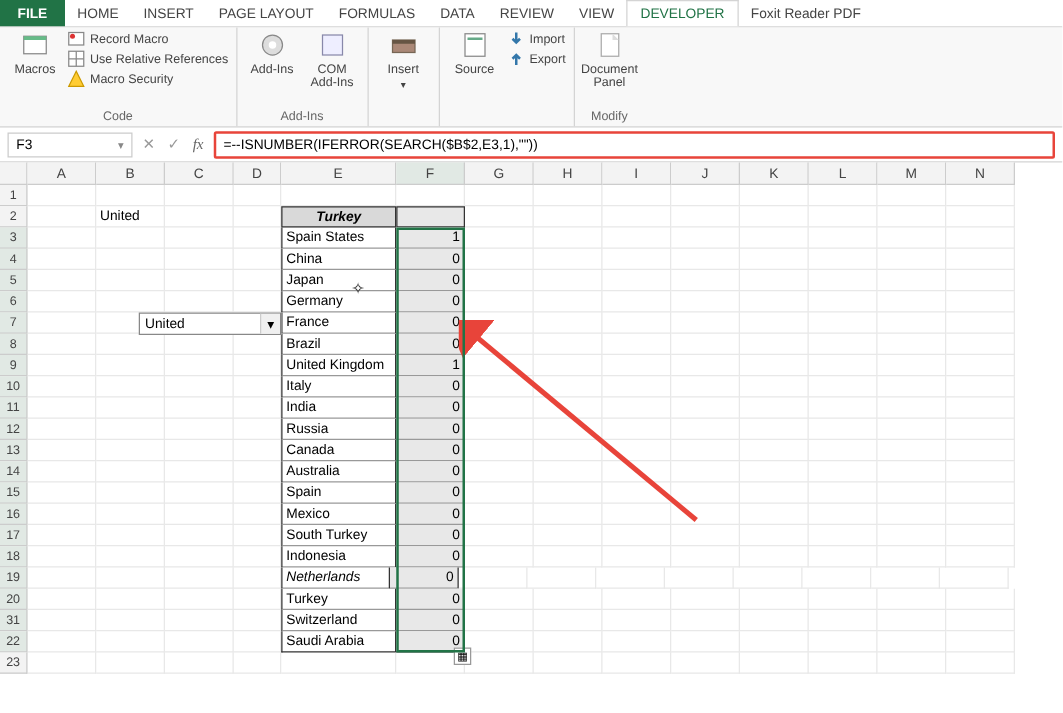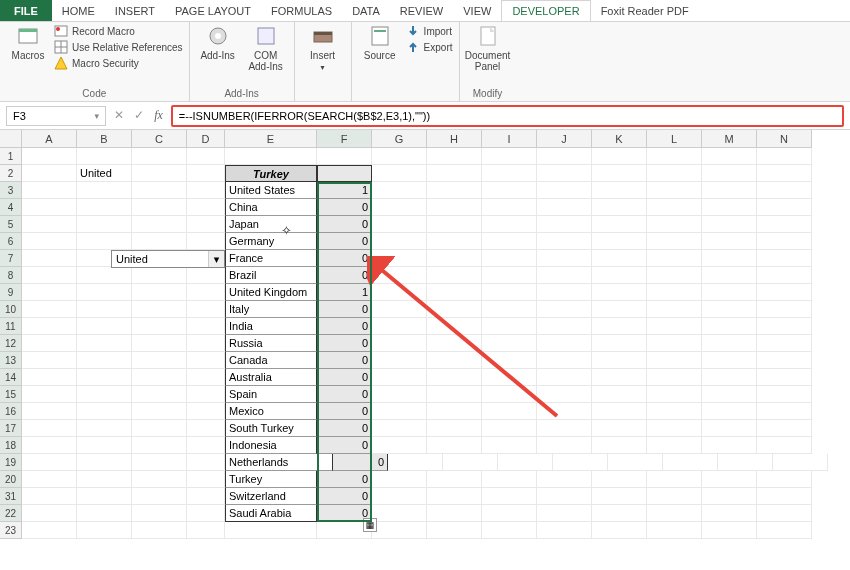--- a/index.html
+++ b/index.html
@@ -305,21 +305,21 @@
         <div class="cell colK" style="width: 55px;"></div>
         <div class="cell colL" style="width: 55px;"></div>
         <div class="cell colM" style="width: 55px;"></div>
         <div class="cell colN" style="width: 55px;"></div>
       </div>
       <div class="row">
         <div class="cell colA" style="width: 55px;"></div>
         <div class="cell colB" style="width: 55px;"></div>
         <div class="cell colC" style="width: 55px;"></div>
         <div class="cell colD" style="width: 38px;"></div>
-        <div class="cell colE tbl-cell-E" style="width: 92px;">United States</div>
+        <div class="cell colE tbl-cell-E" style="width: 92px;">Spain States</div>
         <div class="cell colF tbl-cell-F" style="width: 55px;">1</div>
         <div class="cell colG" style="width: 55px;"></div>
         <div class="cell colH" style="width: 55px;"></div>
         <div class="cell colI" style="width: 55px;"></div>
         <div class="cell colJ" style="width: 55px;"></div>
         <div class="cell colK" style="width: 55px;"></div>
         <div class="cell colL" style="width: 55px;"></div>
         <div class="cell colM" style="width: 55px;"></div>
         <div class="cell colN" style="width: 55px;"></div>
       </div>
@@ -561,21 +561,21 @@
         <div class="cell colK" style="width: 55px;"></div>
         <div class="cell colL" style="width: 55px;"></div>
         <div class="cell colM" style="width: 55px;"></div>
         <div class="cell colN" style="width: 55px;"></div>
       </div>
       <div class="row">
         <div class="cell colA" style="width: 55px;"></div>
         <div class="cell colB" style="width: 55px;"></div>
         <div class="cell colC" style="width: 55px;"></div>
         <div class="cell colD" style="width: 38px;"></div>
-        <div class="cell colE tbl-cell-E" style="width: 108px;">Netherlands</div>
+        <div class="cell colE tbl-cell-E" style="width: 87px; font-style: italic;">Netherlands</div>
         <div class="cell colF tbl-cell-F" style="width: 55px;">0</div>
         <div class="cell colG" style="width: 55px;"></div>
         <div class="cell colH" style="width: 55px;"></div>
         <div class="cell colI" style="width: 55px;"></div>
         <div class="cell colJ" style="width: 55px;"></div>
         <div class="cell colK" style="width: 55px;"></div>
         <div class="cell colL" style="width: 55px;"></div>
         <div class="cell colM" style="width: 55px;"></div>
         <div class="cell colN" style="width: 55px;"></div>
       </div>

